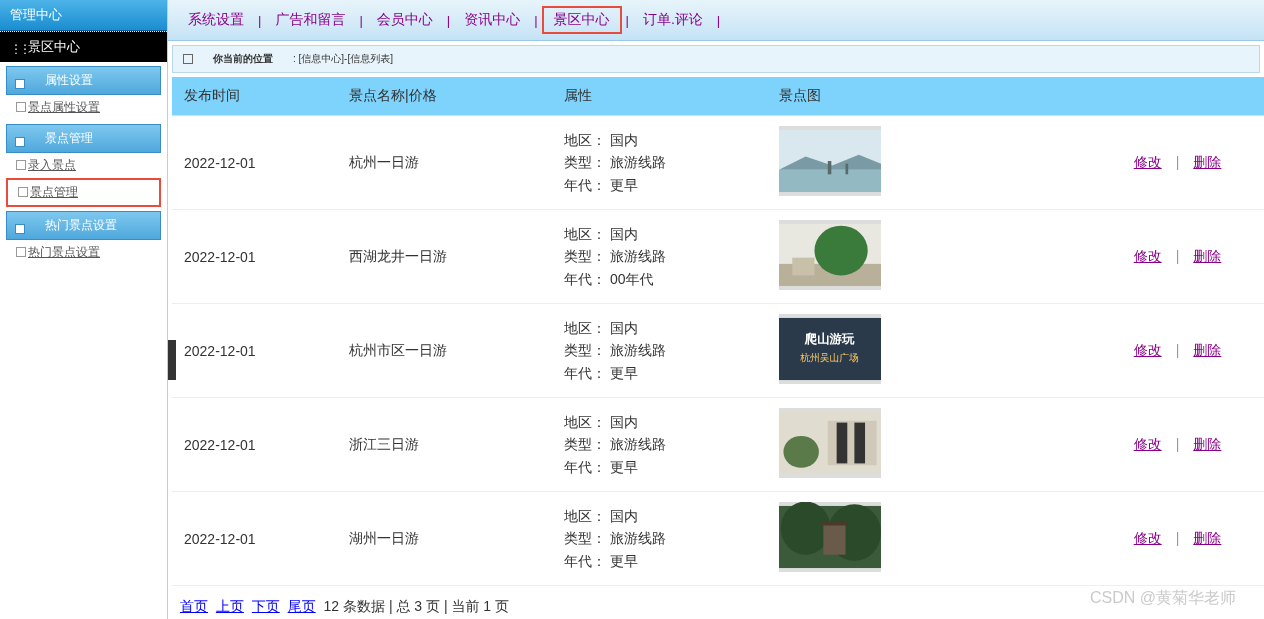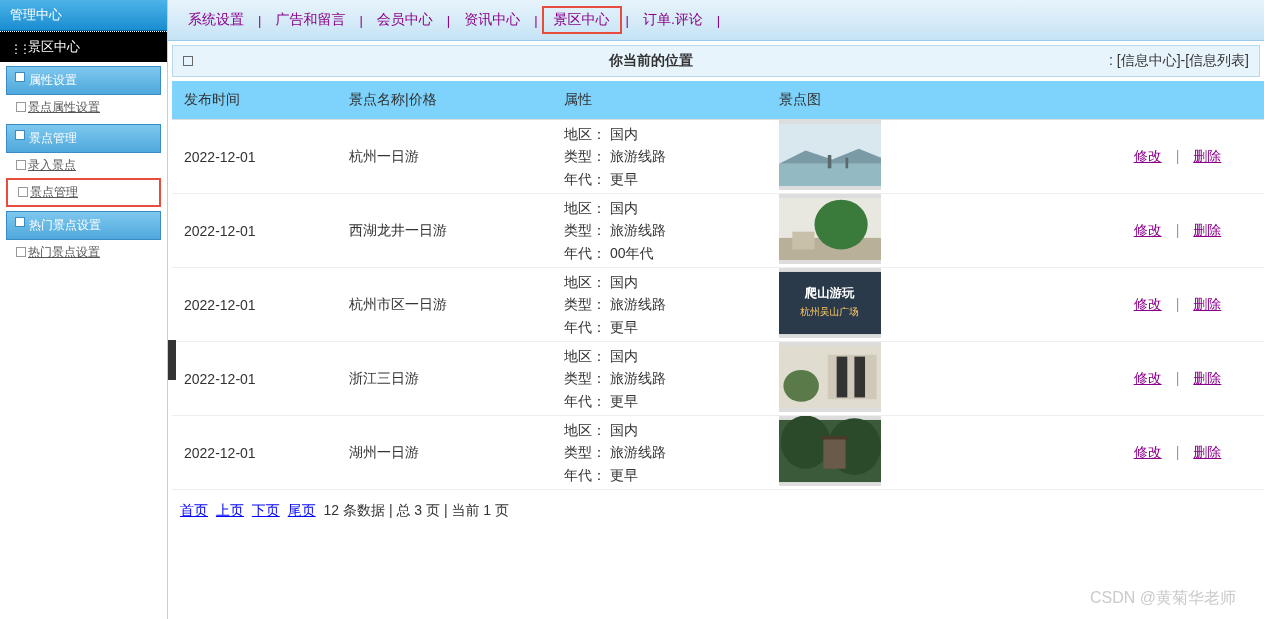--- a/index.html
+++ b/index.html
@@ -20,21 +20,21 @@
       display: flex; align-items: center; gap: 6px;
     }
     .dots { display: inline-block; width: 12px; height: 12px; }
     .dots::before { content: "⋮⋮"; letter-spacing: -3px; font-size: 12px; color: #fff; }
     
     .menu-group { margin: 4px 6px; }
     .menu-group-header {
       background: linear-gradient(to bottom, #7ec8ef, #4fa8dc);
       color: #fff; padding: 5px 8px; font-size: 12px;
       border: 1px solid #3a8cc5;
-      display: flex; align-items: flex-start; gap: 4px;
+      display: flex; align-items: flex-end; gap: 20px;
     }
     .square-icon {
       display: inline-block; width: 10px; height: 10px;
       background: #fff; border: 1px solid #3a8cc5;
     }
     .menu-items { padding: 0 0; }
     .menu-item {
       padding: 4px 8px 4px 22px; color: #555; cursor: pointer;
       text-decoration: underline; font-size: 12px;
       position: relative;
@@ -65,37 +65,37 @@
     .topnav-item {
       color: #8b008b; padding: 3px 10px; cursor: pointer; font-size: 14px;
     }
     .topnav-sep { color: #8b008b; }
     .topnav-item.highlighted {
       border: 2px solid #e74c3c;
     }
     
     .breadcrumb {
       background: #e8f4fb; border: 1px solid #b8d8ec;
-      margin: 4px; padding: 6px 10px; font-size: 14px;
-      display: flex; align-items: center; gap: 4px; justify-content: space-between;
+      margin: 4px; padding: 6px 10px; font-size: 10px;
+      display: flex; align-items: center; gap: 20px;
     }
     .bc-icon {
       display: inline-block; width: 10px; height: 10px;
       border: 1px solid #666;
     }
     .bc-label { font-weight: bold; }
     
     
     .data-table { width: 100%; border-collapse: collapse; margin: 0 4px; }
     .data-table th {
       text-align: left; padding: 10px 12px; font-weight: normal;
       border-bottom: 1px solid #ddd; background: #7dd3fc; font-size: 14px;
     }
     .data-table td {
-      padding: 0 12px; border-bottom: 1px solid #eee;
+      padding: 10px 12px; border-bottom: 1px solid #eee;
       vertical-align: middle; font-size: 14px;
     }
     .col-date { width: 165px; }
     .col-name { width: 215px; }
     .col-attr { width: 215px; }
     .col-img { width: 320px; }
     .col-act { width: auto; text-align: center; }
     
     .attr-line { line-height: 1.6; }
     .thumb {

